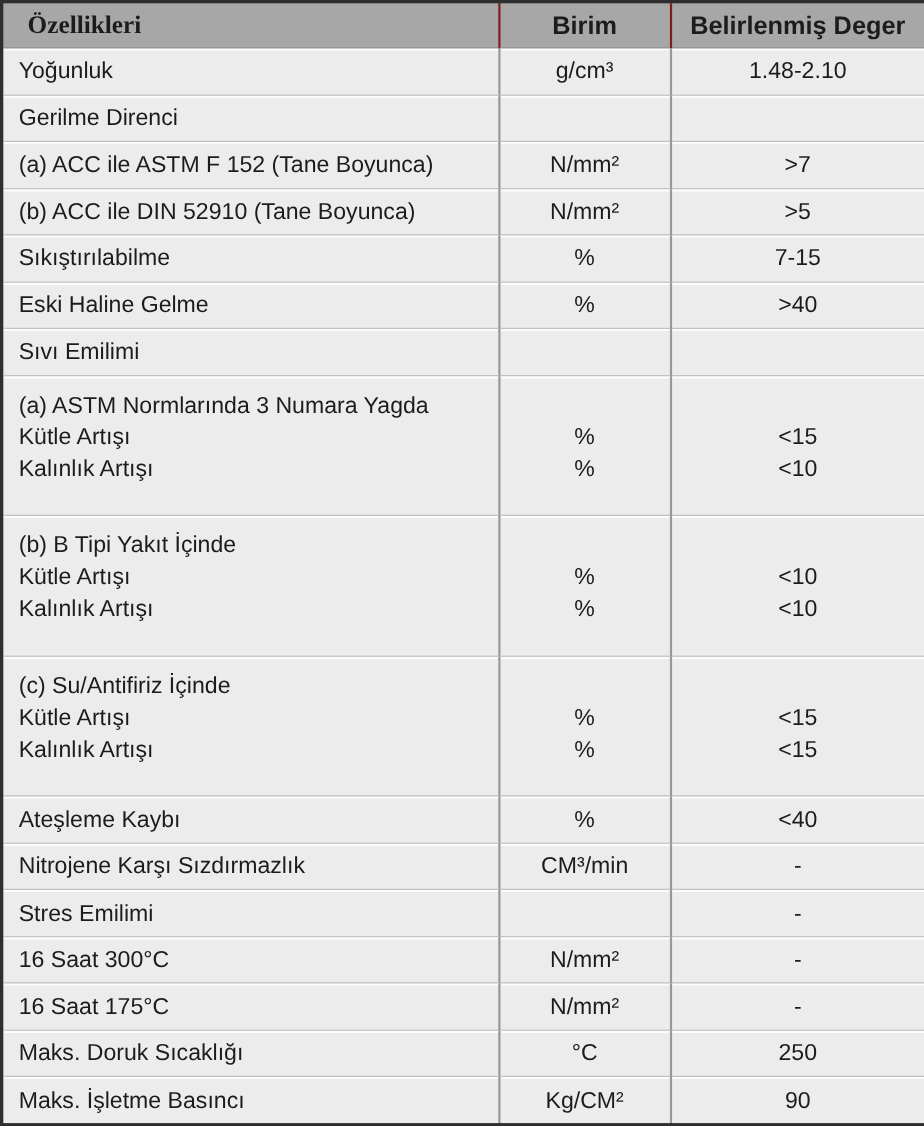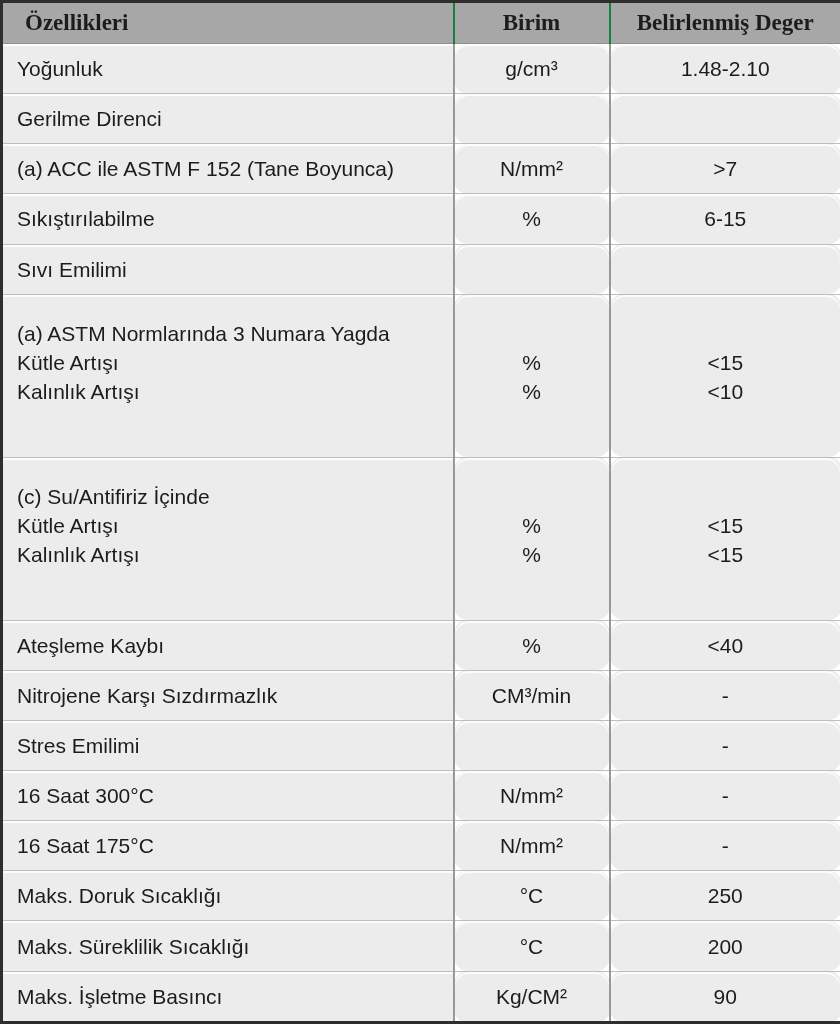--- a/index.html
+++ b/index.html
@@ -26,37 +26,37 @@
   col.c-unit{width:156px;}
   col.c-val{width:232px;}
   thead th{
     background:var(--header-bg);
     font-size:23px;font-weight:bold;
     height:38px;
     text-align:center;
     border-bottom:1px solid #8f8f8f;
   }
   thead th.first{text-align:left;padding-left:22px;font-family:Liberation Serif, serif;}
-  thead th + th{border-left:2px solid #15803d;font-family:Liberation Serif, serif;}
+  thead th + th{border-left:2px solid #7f1d1d;}
   tbody td{
     background:var(--row-bg);
     font-size:21px;
     line-height:29px;
     vertical-align:middle;
     white-space:pre-line;
     padding:5px 6px;
     border-top:1px solid var(--hline);
     box-shadow:inset 0 2px 0 rgba(255,255,255,0.85);
   }
   tbody td + td{border-left:2px solid var(--vline);}
   tbody td.prop{text-align:left;padding-left:14px;}
-  tbody td.unit,tbody td.val{text-align:center;border-radius:14px;}
+  tbody td.unit,tbody td.val{text-align:center;}
   tbody tr{height:38px;}
   tbody tr.multi{height:120px;}
-  tbody tr.multi td{padding-top:24px;padding-bottom:18px;vertical-align:top;}
+  tbody tr.multi td{padding-top:12px;padding-bottom:18px;vertical-align:top;}
 </style>
 </head>
 <body>
 
 <table class="spec">
   <colgroup>
     <col class="c-prop">
     <col class="c-unit">
     <col class="c-val">
   </colgroup>
@@ -77,38 +77,59 @@
     <td class="prop">Gerilme Direnci</td>
     <td class="unit"></td>
     <td class="val"></td>
   </tr>
       <tr>
     <td class="prop">(a) ACC ile ASTM F 152 (Tane Boyunca)</td>
     <td class="unit">N/mm²</td>
     <td class="val">&gt;7</td>
   </tr>
       <tr>
+    <td class="prop">(b) ACC ile DIN 52910 (Tane Boyunca)</td>
+    <td class="unit">N/mm²</td>
+    <td class="val">&gt;5</td>
+  </tr>
+      <tr>
     <td class="prop">Sıkıştırılabilme</td>
     <td class="unit">%</td>
-    <td class="val">6-15</td>
+    <td class="val">7-15</td>
+  </tr>
+      <tr>
+    <td class="prop">Eski Haline Gelme</td>
+    <td class="unit">%</td>
+    <td class="val">&gt;40</td>
   </tr>
       <tr>
     <td class="prop">Sıvı Emilimi</td>
     <td class="unit"></td>
     <td class="val"></td>
   </tr>
       <tr class="multi">
     <td class="prop">(a) ASTM Normlarında 3 Numara Yagda
 Kütle Artışı
 Kalınlık Artışı</td>
     <td class="unit">
 %
 %</td>
     <td class="val">
 &lt;15
+&lt;10</td>
+  </tr>
+      <tr class="multi">
+    <td class="prop">(b) B Tipi Yakıt İçinde
+Kütle Artışı
+Kalınlık Artışı</td>
+    <td class="unit">
+%
+%</td>
+    <td class="val">
+&lt;10
 &lt;10</td>
   </tr>
       <tr class="multi">
     <td class="prop">(c) Su/Antifiriz İçinde
 Kütle Artışı
 Kalınlık Artışı</td>
     <td class="unit">
 %
 %</td>
     <td class="val">
@@ -139,23 +160,18 @@
     <td class="prop">16 Saat 175°C</td>
     <td class="unit">N/mm²</td>
     <td class="val">-</td>
   </tr>
       <tr>
     <td class="prop">Maks. Doruk Sıcaklığı</td>
     <td class="unit">°C</td>
     <td class="val">250</td>
   </tr>
       <tr>
-    <td class="prop">Maks. Süreklilik Sıcaklığı</td>
-    <td class="unit">°C</td>
-    <td class="val">200</td>
-  </tr>
-      <tr>
     <td class="prop">Maks. İşletme Basıncı</td>
     <td class="unit">Kg/CM²</td>
     <td class="val">90</td>
   </tr>
     </tbody>
 </table>
 
 </body></html>

